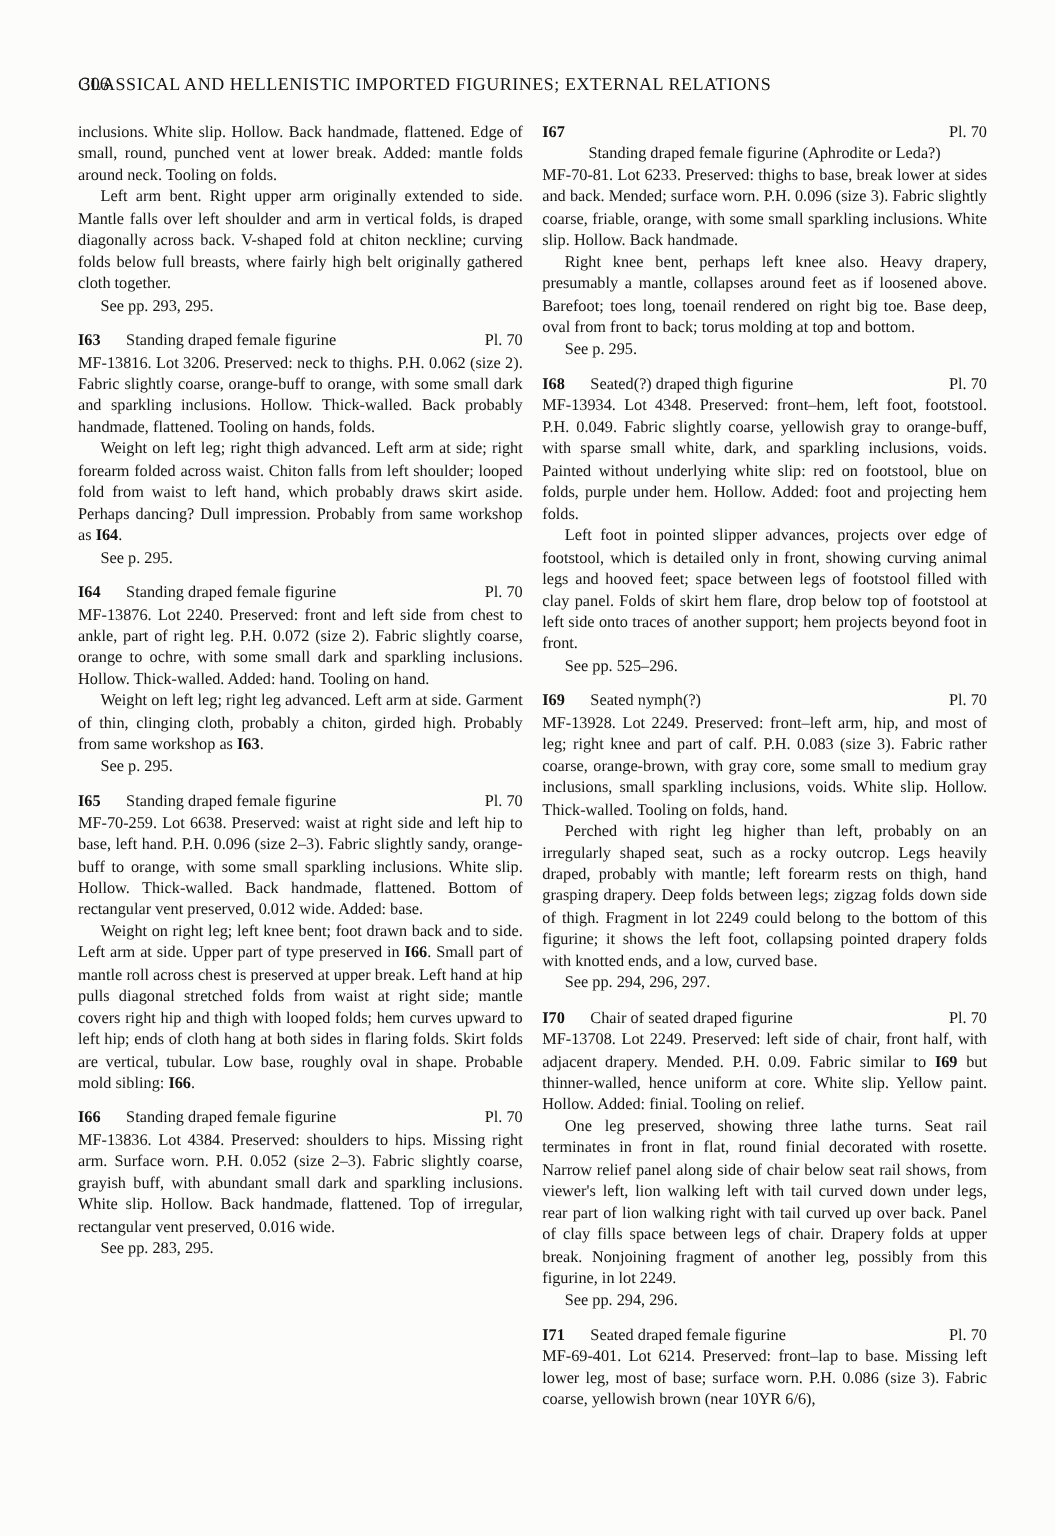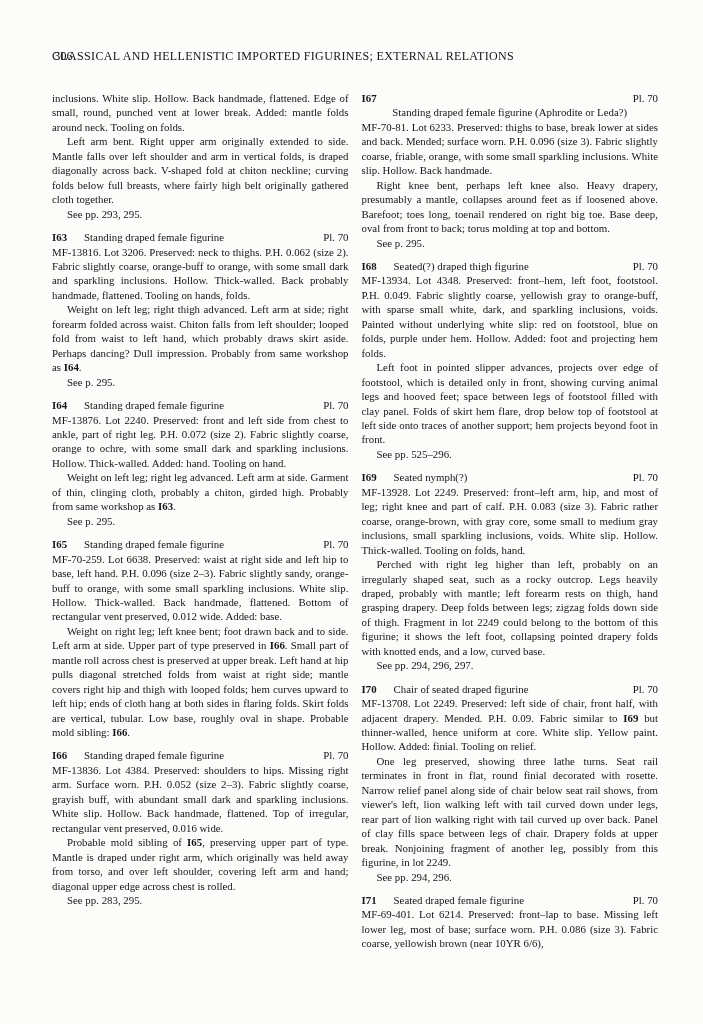--- a/index.html
+++ b/index.html
@@ -41,21 +41,21 @@
   .col {
     flex: 1 1 0;
     font-size: 10.85px;
     line-height: 14.45px;
     text-align: justify;
     text-justify: inter-word;
   }
   .col p { margin: 0; }
   .indent { text-indent: 15px; }
   .entry { margin-top: 9px; }
-  .entry:first-child { margin-top: 14px; }
+  .entry:first-child { margin-top: 4px; }
   .entry-head { display: flex; align-items: flex-end; }
   .eid { font-weight: bold; margin-right: 17px; }
   .etitle { white-space: nowrap; }
   .eplate { margin-left: auto; padding-left: 8px; }
   .subtitle { text-align: center; text-indent: 0; }
   b { font-weight: bold; }
 </style>
 </head>
 <body>
 
@@ -108,21 +108,20 @@
         <p class="body indent">Weight on right leg; left knee bent; foot drawn back and to side. Left arm at side. Upper part of type preserved in <b>I66</b>. Small part of mantle roll across chest is preserved at upper break. Left hand at hip pulls diagonal stretched folds from waist at right side; mantle covers right hip and thigh with looped folds; hem curves upward to left hip; ends of cloth hang at both sides in flaring folds. Skirt folds are vertical, tubular. Low base, roughly oval in shape. Probable mold sibling: <b>I66</b>.</p>
       </section>
 
       <section class="entry">
         <div class="entry-head">
           <span class="eid">I66</span>
           <span class="etitle">Standing draped female figurine</span>
           <span class="eplate">Pl. 70</span>
         </div>
         <p class="body">MF-13836. Lot 4384. Preserved: shoulders to hips. Missing right arm. Surface worn. P.H. 0.052 (size 2–3). Fabric slightly coarse, grayish buff, with abundant small dark and sparkling inclusions. White slip. Hollow. Back handmade, flattened. Top of irregular, rectangular vent preserved, 0.016 wide.</p>
-        <p class="body indent">Probable mold sibling of <b>I65</b>, preserving upper part of type. Mantle is draped under right arm, which originally was held away from torso, and over left shoulder, covering left arm and hand; diagonal upper edge across chest is rolled.</p>
         <p class="see indent">See pp. 283, 295.</p>
       </section>
 
     </div>
 
     <div class="col">
 
       <section class="entry">
         <div class="entry-head">
           <span class="eid">I67</span>

